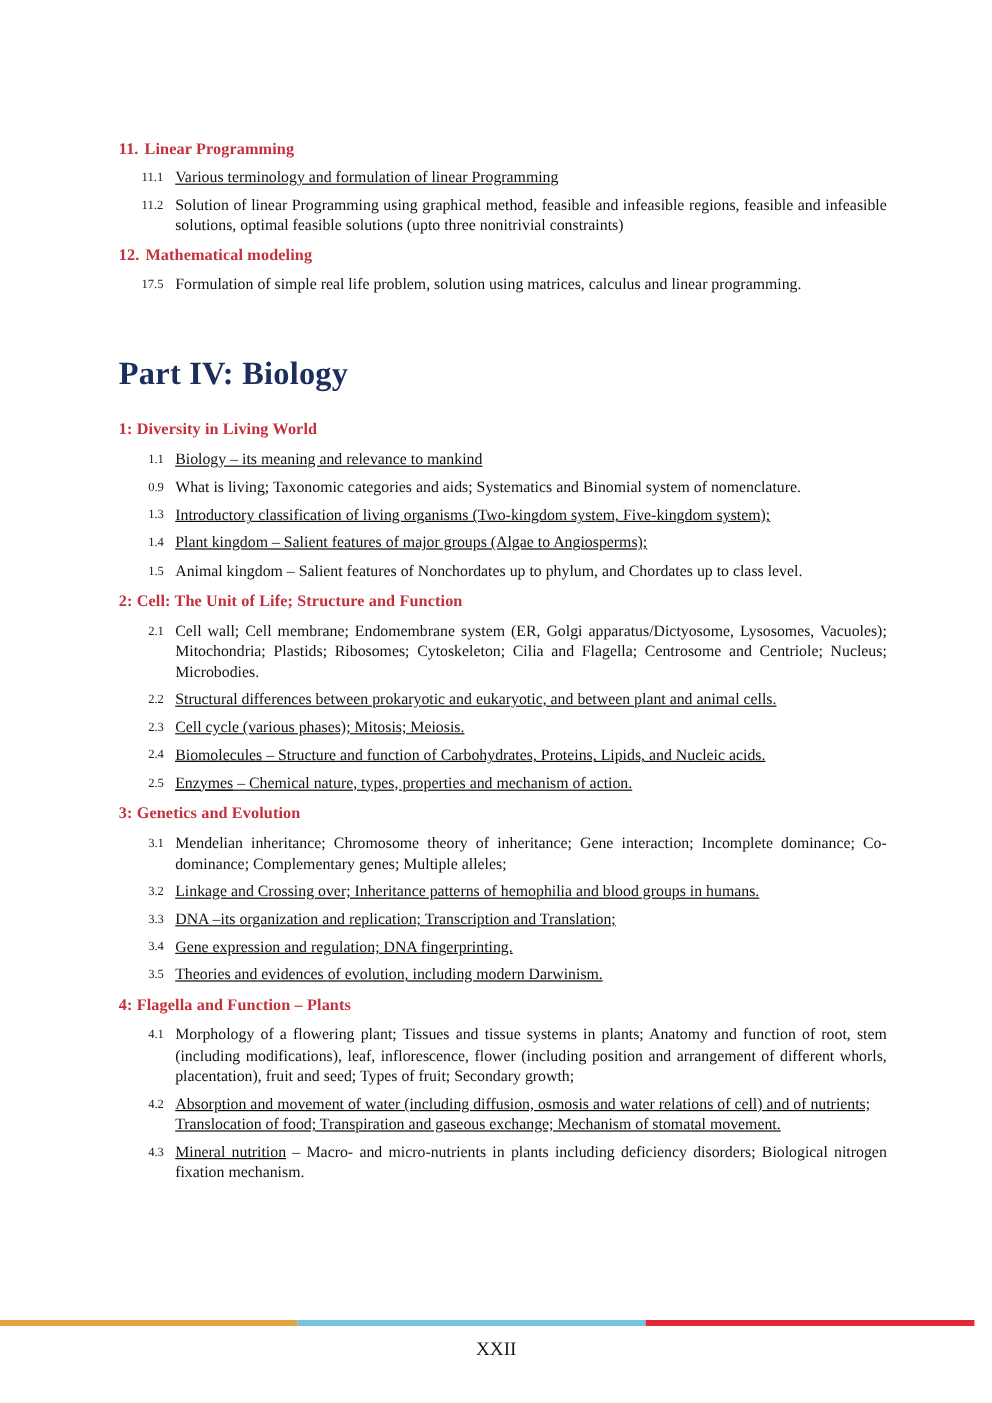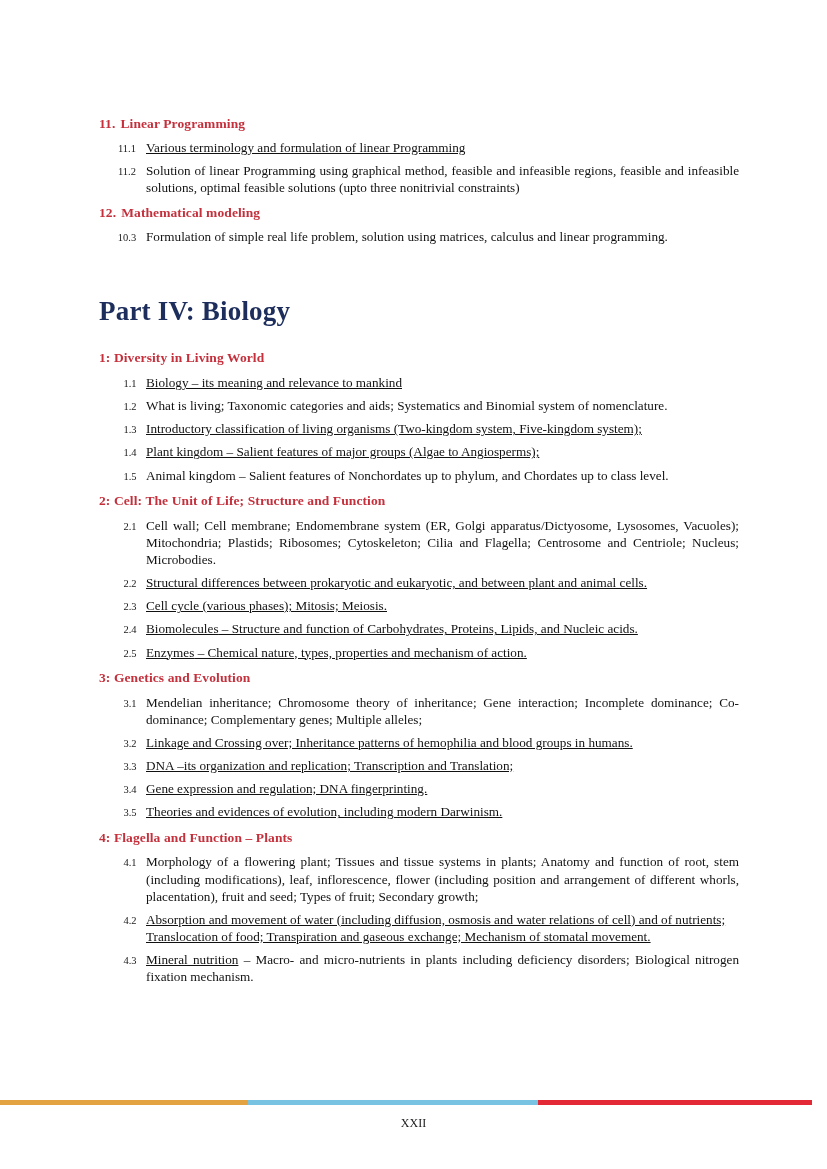--- a/index.html
+++ b/index.html
@@ -107,21 +107,21 @@
   .bar-orange { width: 248px; background: #E3A343; }
   .bar-blue   { width: 290px; background: #79C3E2; }
   .bar-red    { width: 274px; background: #E32836; }
 
   .page-number {
     position: absolute;
     left: 0;
     top: 1100px;
     width: 827px;
     text-align: center;
-    font-size: 12px;
+    font-size: 16px;
     color: #1a1a1a;
     font-family: "Liberation Serif", "DejaVu Serif", serif;
   }
 </style>
 </head>
 <body>
 
 <div class="page">
 
   <div class="content">
@@ -138,38 +138,38 @@
     <div class="item">
       <div class="item-num wide">11.2</div>
       <div class="item-text">Solution of linear Programming using graphical method, feasible and infeasible regions, feasible and infeasible solutions, optimal feasible solutions (upto three nonitrivial constraints)</div>
     </div>
 
     <div class="num-heading gap-before-sec">
       <span class="nh-num">12.</span><span>Mathematical modeling</span>
     </div>
 
     <div class="item">
-      <div class="item-num wide">10.3</div>
+      <div class="item-num wide">17.5</div>
       <div class="item-text">Formulation of simple real life problem, solution using matrices, calculus and linear programming.</div>
     </div>
 
     <div class="spacer-lg"></div>
 
     <h1 class="part-heading">Part IV: Biology</h1>
 
     <div class="spacer-part"></div>
 
     <div class="sec-heading">1: Diversity in Living World</div>
 
     <div class="item">
       <div class="item-num">1.1</div>
       <div class="item-text nojust">Biology – its meaning and relevance to mankind</div>
     </div>
     <div class="item">
-      <div class="item-num">1.2</div>
+      <div class="item-num">0.9</div>
       <div class="item-text">What is living; Taxonomic categories and aids; Systematics and Binomial system of nomenclature.</div>
     </div>
     <div class="item">
       <div class="item-num">1.3</div>
       <div class="item-text nojust">Introductory classification of living organisms (Two-kingdom system, Five-kingdom system);</div>
     </div>
     <div class="item">
       <div class="item-num">1.4</div>
       <div class="item-text nojust">Plant kingdom – Salient features of major groups (Algae to Angiosperms);</div>
     </div>

